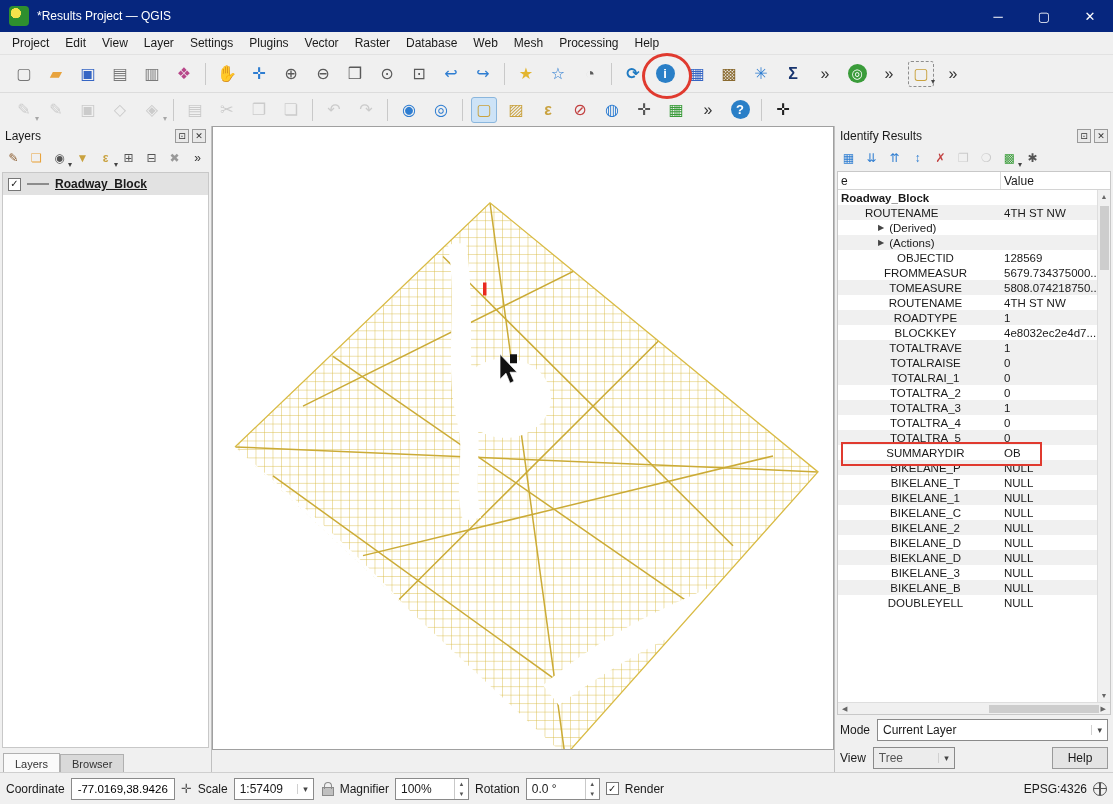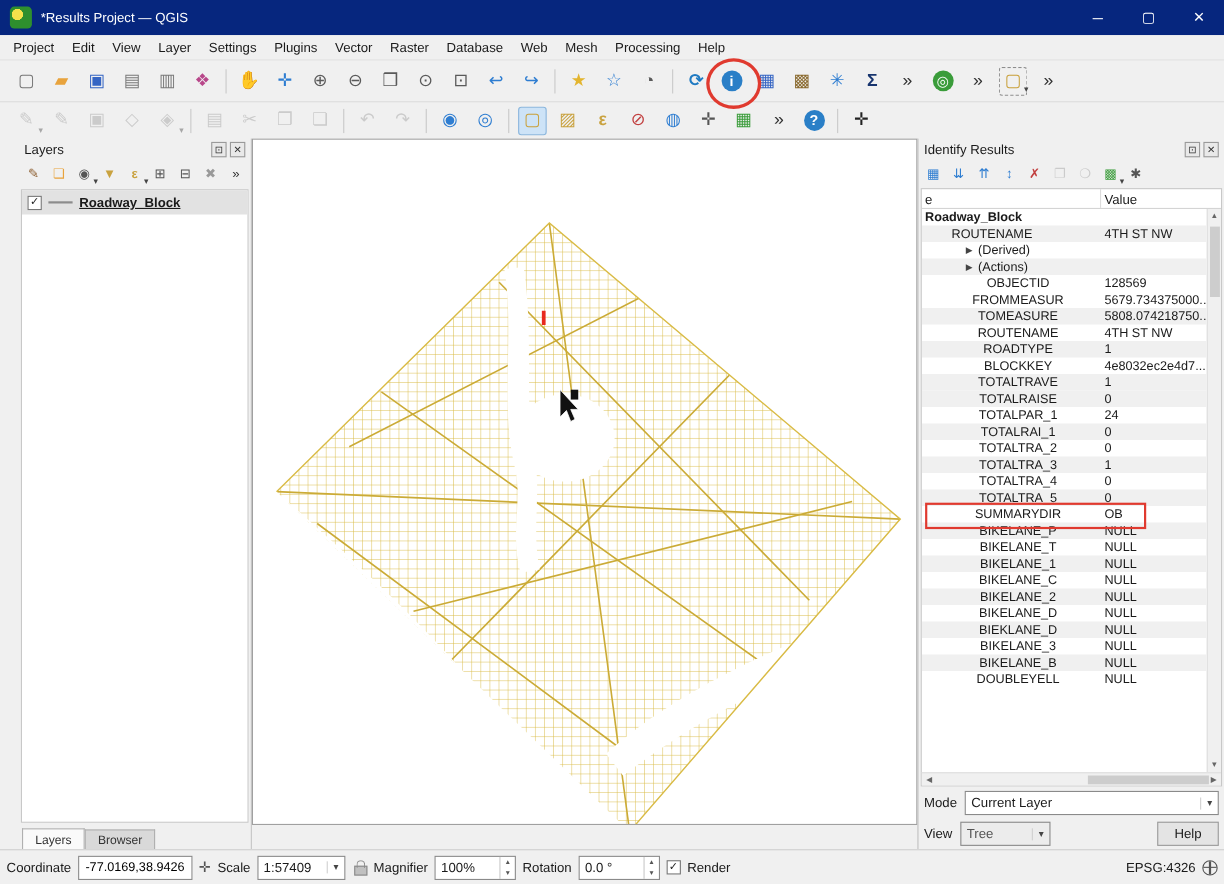--- a/index.html
+++ b/index.html
@@ -32,21 +32,21 @@
               justify-content:center;font-size:13px;font-weight:bold;}
   .tbi.boxed{border:1px dashed #8d8d8d;}
   .tbi.active{background:#cde3f7;border:1px solid #8ab6dd;}
   .tbi.disabled{opacity:.42;}
   .tbi .dd{position:absolute;right:-2px;bottom:0;font-size:8px;color:#444;}
   .tbsep{width:1px;height:22px;background:#c9c9c9;margin:0 5px;flex:0 0 auto;}
   .tbi.ring::after{content:'';position:absolute;left:-10px;top:-8px;width:44px;height:40px;
                    border:3px solid var(--accent-red);border-radius:50%;pointer-events:none;z-index:5;}
 
   
-  .main{flex:1;display:flex;min-height:0;margin-left:17px;}
+  .main{flex:1;display:flex;min-height:0;}
   .left-panel{width:212px;display:flex;flex-direction:column;background:#f0f0f0;border-right:1px solid #c0c0c0;}
   .panel-header{height:20px;display:flex;align-items:center;padding:0 5px;flex:0 0 auto;}
   .ph-btns{margin-left:auto;display:flex;gap:3px;}
   .ph-btn{width:14px;height:14px;border:1px solid #9a9a9a;background:#e9e9e9;font-size:9px;
           display:flex;align-items:center;justify-content:center;color:#333;}
   .panel-toolbar{height:24px;display:flex;align-items:center;padding:0 2px;flex:0 0 auto;}
   .panel-toolbar .tbi{width:21px;height:21px;font-size:12px;margin:0 1px;}
   .layer-list{flex:1;background:#fff;border:1px solid #c8c8c8;margin:2px;}
   .layer-row{height:22px;display:flex;align-items:center;background:#e2e2e2;padding:0 5px;gap:6px;}
   .cb{width:13px;height:13px;border:1px solid #767676;background:#fff;display:inline-flex;
@@ -542,26 +542,20 @@
                   <span>TOTALTRAVE</span>
                 </span>
                 <span class="c2">1</span>
               </div>
               <div class="idrow t-attr alt">
                 <span class="c1">
                   <span>TOTALRAISE</span>
                 </span>
                 <span class="c2">0</span>
               </div>
-              <div class="idrow t-attr">
-                <span class="c1">
-                  <span>TOTALPAR_1</span>
-                </span>
-                <span class="c2">24</span>
-              </div>
               <div class="idrow t-attr alt">
                 <span class="c1">
                   <span>TOTALRAI_1</span>
                 </span>
                 <span class="c2">0</span>
               </div>
               <div class="idrow t-attr">
                 <span class="c1">
                   <span>TOTALTRA_2</span>
                 </span>

